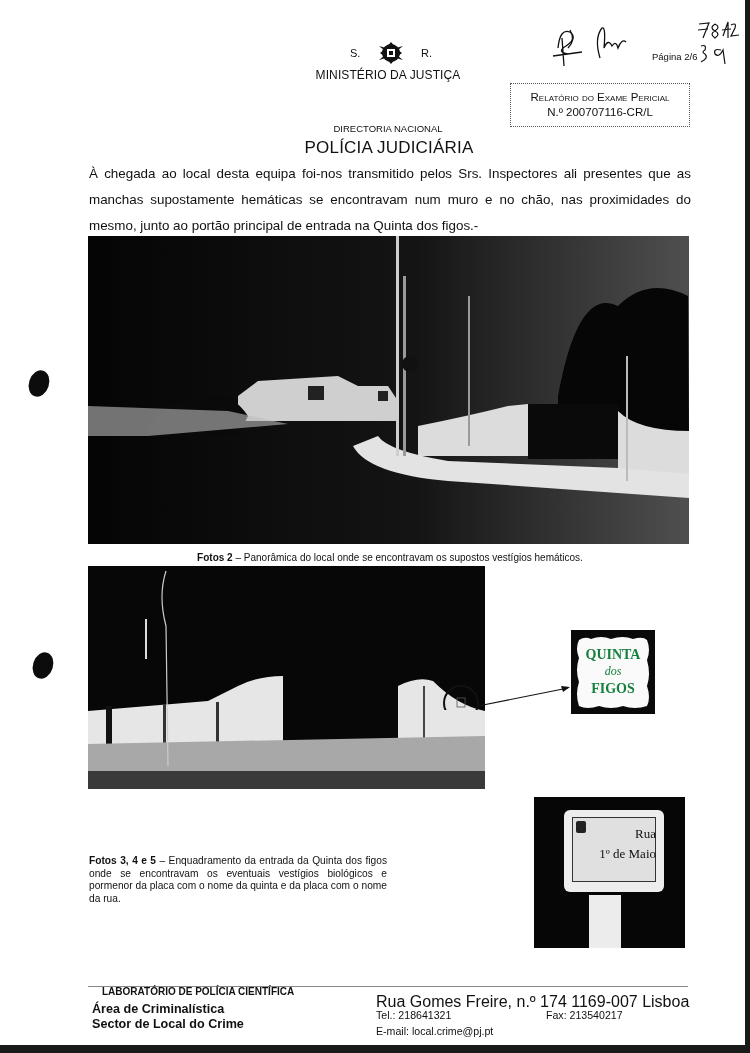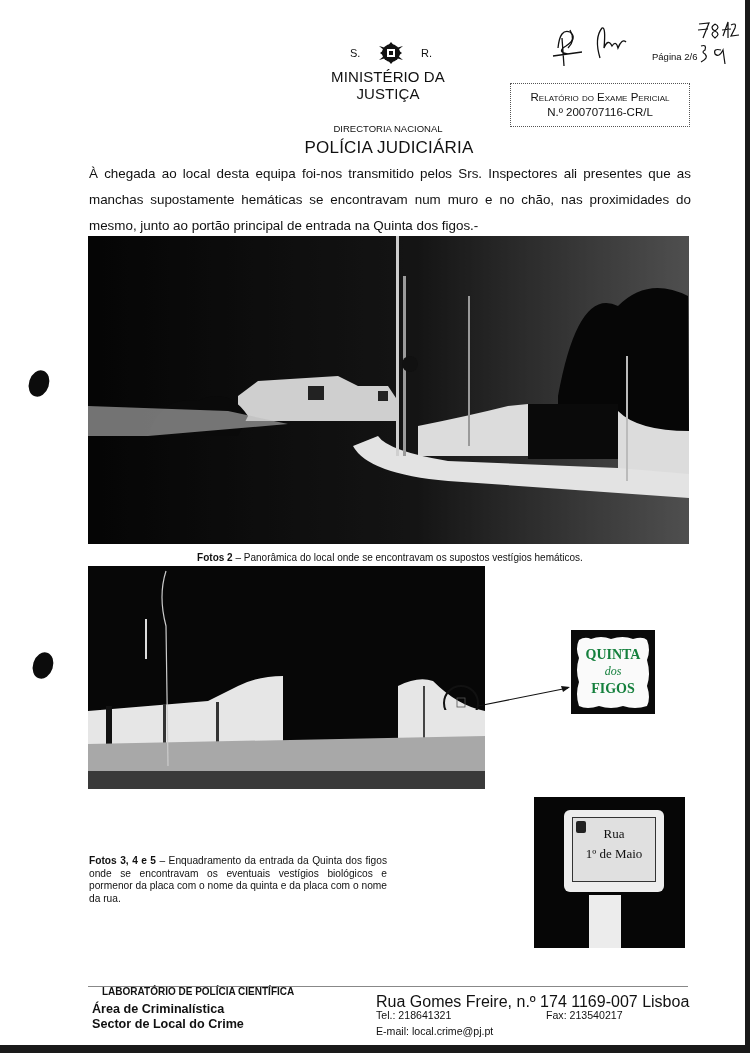--- a/index.html
+++ b/index.html
@@ -8,21 +8,21 @@
   .abs { position:absolute; }
 
   
   .edge-right { position:absolute; right:0; top:0; width:5px; height:1053px; background:#1a1a1a; }
   .edge-bottom { position:absolute; left:0; bottom:0; width:750px; height:8px; background:#1a1a1a; }
   .punch { position:absolute; width:20px; height:27px; background:#0c0c0c; border-radius:50%; transform:rotate(18deg); }
 
   
   .hdr-sr { position:absolute; top:40px; left:350px; width:82px; display:flex; justify-content:space-between; align-items:center; font-size:11px; }
   .emblem { width:30px; height:26px; }
-  .hdr-min { position:absolute; top:68px; left:300px; width:176px; text-align:center; font-size:15px; letter-spacing:0.1px; }
+  .hdr-min { position:absolute; top:68px; left:300px; width:176px; text-align:center; font-size:12px; letter-spacing:0.1px; }
   .hdr-pj { position:absolute; top:90px; left:290px; width:198px; text-align:center; font-size:17px; letter-spacing:0.2px;margin-top:48px; }
   .hdr-dir { position:absolute; top:123px; left:300px; width:176px; text-align:center; font-size:9.5px; }
 
   .report-box { position:absolute; top:83px; left:510px; width:180px; height:44px; border:1px dotted #555; text-align:center; font-size:11.5px; line-height:15px; padding-top:6px; box-sizing:border-box; }
   .report-box .sc { font-variant:small-caps; }
   .page-num { position:absolute; top:51px; left:652px; font-size:9.5px; }
   .sig { position:absolute; }
 
   
   .intro { position:absolute; top:161px; left:89px; width:602px; font-size:13.4px; line-height:26px; text-align:justify; text-align-last:left; }
@@ -172,21 +172,21 @@
 
 <div class="caption2">
   <b>Fotos 3, 4 e 5</b><span> – Enquadramento da entrada da Quinta dos figos onde se encontravam os eventuais vestígios biológicos e pormenor da placa com o nome da quinta e da placa com o nome da rua.</span>
 </div>
 
 <div class="sign-rua-photo">
   <div class="abs" style="left:55px;top:98px;width:32px;height:53px;background:#ececec;"></div>
   <div class="abs" style="left:30px;top:13px;width:100px;height:82px;background:#ededed;border-radius:6px;"></div>
   <div class="abs" style="left:38px;top:20px;width:84px;height:65px;border:1.5px solid #333;box-sizing:border-box;background:#e0e0e0;"></div>
   <div class="abs" style="left:42px;top:24px;width:10px;height:12px;background:#222;border-radius:2px;"></div>
-  <div class="abs" style="left:38px;top:27px;width:84px;text-align:center;font-family:'Liberation Serif',serif;font-size:13px;line-height:20px;color:#111;">
+  <div class="abs" style="left:38px;top:27px;width:84px;text-align:right;font-family:'Liberation Serif',serif;font-size:13px;line-height:20px;color:#111;">
     <div>Rua</div>
     <div>1º de Maio</div>
   </div>
 </div>
 
 <div class="footer-line"></div>
 <div class="f-lab">LABORATÓRIO DE POLÍCIA CIENTÍFICA</div>
 <div class="f-area">Área de Criminalística</div>
 <div class="f-sector">Sector de Local do Crime</div>
 <div class="f-addr">Rua Gomes Freire, n.º 174 1169-007 Lisboa</div>

